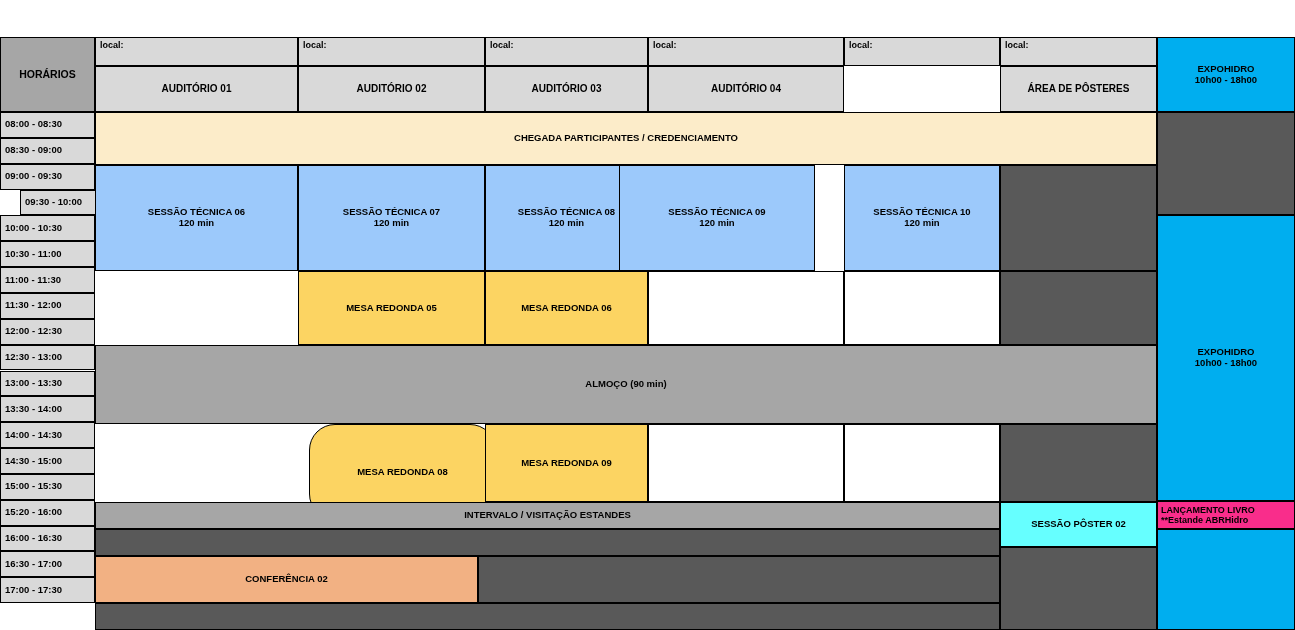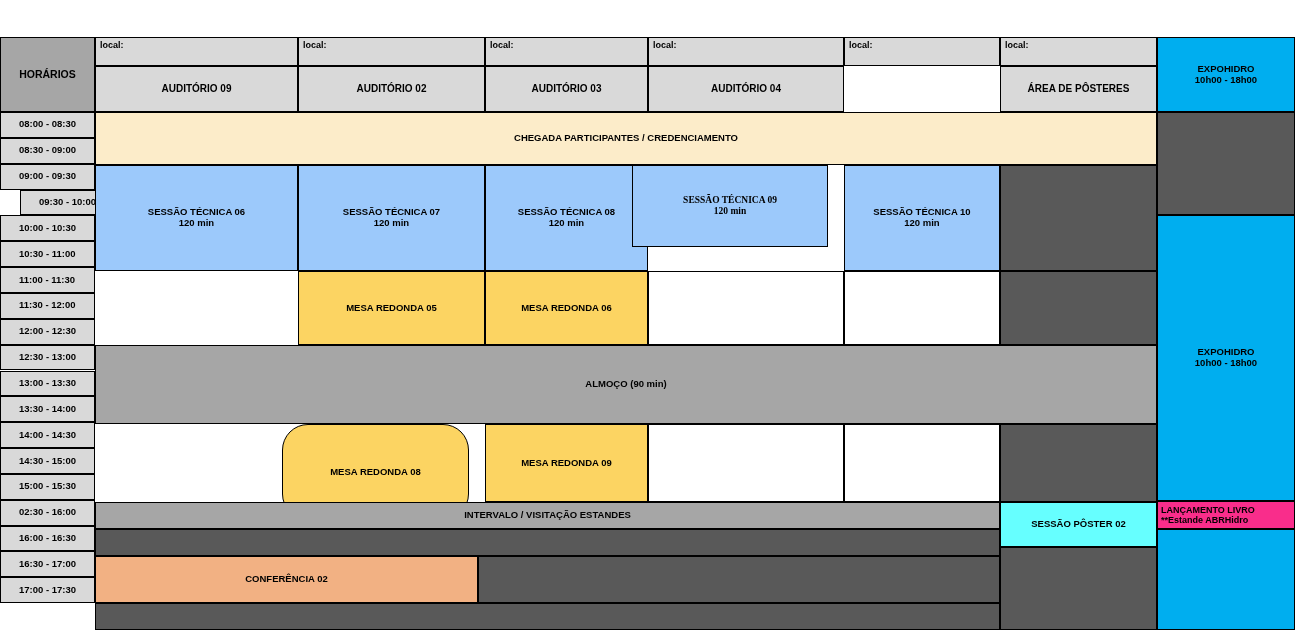--- a/index.html
+++ b/index.html
@@ -19,21 +19,21 @@
             font-size:10.5px;font-weight:bold;color:#000;}
   .localcell{height:29px;background:#D9D9D9;font-size:9px;font-weight:bold;
              color:#000;justify-content:flex-start;align-items:flex-start;
              padding:2px 0 10px 4px;}
   .venuecell{height:46px;background:#D9D9D9;font-size:10px;font-weight:bold;color:#000;}
   .expohead{left:1157px;top:37px;width:138px;height:75px;background:#00AEEF;
             font-size:9.5px;font-weight:bold;color:#000;flex-direction:column;}
 
   
   .timecell{left:0;width:95px;background:#D9D9D9;font-size:9.5px;font-weight:bold;
-            color:#000;justify-content:flex-start;padding-left:18px;text-align:right;}
+            color:#000;justify-content:flex-start;padding-left:4px;text-align:right;}
 
   
   .ev{font-size:9.5px;font-weight:bold;color:#000;flex-direction:column;}
   .ev .l2{font-weight:bold;}
   .c-cream{background:#FCECC9;}
   .c-blue{background:#9CC9FB;}
   .c-yellow{background:#FCD462;}
   .c-gray{background:#A6A6A6;}
   .c-dark{background:#595959;border-color:#000;}
   .c-white{background:#FFFFFF;}
@@ -54,21 +54,21 @@
 
   <div class="cell horarios">HORÁRIOS</div>
 
   <div class="cell localcell" style="left:95px;top:37px;width:203px;">local:</div>
   <div class="cell localcell" style="left:298px;top:37px;width:187px;">local:</div>
   <div class="cell localcell" style="left:485px;top:37px;width:163px;">local:</div>
   <div class="cell localcell" style="left:648px;top:37px;width:196px;">local:</div>
   <div class="cell localcell" style="left:844px;top:37px;width:156px;">local:</div>
   <div class="cell localcell" style="left:1000px;top:37px;width:157px;">local:</div>
 
-  <div class="cell venuecell" style="left:95px;top:66px;width:203px;">AUDITÓRIO 09</div>
+  <div class="cell venuecell" style="left:95px;top:66px;width:203px;">AUDITÓRIO 01</div>
   <div class="cell venuecell" style="left:298px;top:66px;width:187px;">AUDITÓRIO 02</div>
   <div class="cell venuecell" style="left:485px;top:66px;width:163px;">AUDITÓRIO 03</div>
   <div class="cell venuecell" style="left:648px;top:66px;width:196px;">AUDITÓRIO 04</div>
   <div class="cell venuecell" style="left:1000px;top:66px;width:157px;">ÁREA DE PÔSTERES</div>
 
   <div class="cell expohead">
     <span>EXPOHIDRO</span>
     <span>10h00 - 18h00</span>
   </div>
 
@@ -81,42 +81,42 @@
       <div class="cell timecell" style="top: 241.25px; height: 25.85px;">10:30 - 11:00</div>
       <div class="cell timecell" style="top: 267.1px; height: 25.85px;">11:00 - 11:30</div>
       <div class="cell timecell" style="top: 292.95px; height: 25.85px;">11:30 - 12:00</div>
       <div class="cell timecell" style="top: 318.8px; height: 25.85px;">12:00 - 12:30</div>
       <div class="cell timecell" style="top: 344.65px; height: 25.85px;">12:30 - 13:00</div>
       <div class="cell timecell" style="top: 370.5px; height: 25.85px;">13:00 - 13:30</div>
       <div class="cell timecell" style="top: 396.35px; height: 25.85px;">13:30 - 14:00</div>
       <div class="cell timecell" style="top: 422.2px; height: 25.85px;">14:00 - 14:30</div>
       <div class="cell timecell" style="top: 448.05px; height: 25.85px;">14:30 - 15:00</div>
       <div class="cell timecell" style="top: 473.9px; height: 25.85px;">15:00 - 15:30</div>
-      <div class="cell timecell" style="top: 499.75px; height: 25.85px;">02:30 - 16:00</div>
+      <div class="cell timecell" style="top: 499.75px; height: 25.85px;">15:20 - 16:00</div>
       <div class="cell timecell" style="top: 525.6px; height: 25.85px;">16:00 - 16:30</div>
       <div class="cell timecell" style="top: 551.45px; height: 25.85px;">16:30 - 17:00</div>
       <div class="cell timecell" style="top: 577.3px; height: 25.85px;">17:00 - 17:30</div>
     </div>
 
   <div class="cell ev c-cream" style="left:95px;top:112px;width:1062px;height:53px;">CHEGADA PARTICIPANTES / CREDENCIAMENTO</div>
   <div class="cell c-dark" style="left:1157px;top:112px;width:138px;height:103px;"></div>
 
   <div class="cell ev c-blue" style="left:95px;top:165px;width:203px;height:106px;">
     <span>SESSÃO TÉCNICA 06</span>
     <span class="l2">120 min</span>
   </div>
   <div class="cell ev c-blue" style="left:298px;top:165px;width:187px;height:106px;">
     <span>SESSÃO TÉCNICA 07</span>
     <span class="l2">120 min</span>
   </div>
   <div class="cell ev c-blue" style="left:485px;top:165px;width:163px;height:106px;">
     <span>SESSÃO TÉCNICA 08</span>
     <span class="l2">120 min</span>
   </div>
-  <div class="cell ev c-blue" style="left:632px;top:165px;width:196px;height:82px;font-family:Liberation Serif, serif;">
+  <div class="cell ev c-blue" style="left:619px;top:165px;width:196px;height:106px;">
     <span>SESSÃO TÉCNICA 09</span>
     <span class="l2">120 min</span>
   </div>
   <div class="cell ev c-blue" style="left:844px;top:165px;width:156px;height:106px;">
     <span>SESSÃO TÉCNICA 10</span>
     <span class="l2">120 min</span>
   </div>
   <div class="cell c-dark" style="left:1000px;top:165px;width:157px;height:106px;"></div>
 
   <div class="cell expo-lbl c-expo" style="left:1157px;top:215px;width:138px;height:286px;">
@@ -125,21 +125,21 @@
   </div>
 
   <div class="cell ev c-yellow" style="left:298px;top:271px;width:187px;height:74px;">MESA REDONDA 05</div>
   <div class="cell ev c-yellow" style="left:485px;top:271px;width:163px;height:74px;">MESA REDONDA 06</div>
   <div class="cell c-white" style="left:648px;top:271px;width:196px;height:74px;"></div>
   <div class="cell c-white" style="left:844px;top:271px;width:156px;height:74px;"></div>
   <div class="cell c-dark" style="left:1000px;top:271px;width:157px;height:74px;"></div>
 
   <div class="cell ev c-gray" style="left:95px;top:345px;width:1062px;height:79px;">ALMOÇO (90 min)</div>
 
-  <div class="cell ev c-yellow" style="left:282px;top:424px;width:187px;height:96px;border-radius:26px;">MESA REDONDA 08</div>
+  <div class="cell ev c-yellow" style="left:309px;top:424px;width:187px;height:96px;border-radius:26px;">MESA REDONDA 08</div>
   <div class="cell ev c-yellow" style="left:485px;top:424px;width:163px;height:78px;">MESA REDONDA 09</div>
   <div class="cell c-white" style="left:648px;top:424px;width:196px;height:78px;"></div>
   <div class="cell c-white" style="left:844px;top:424px;width:156px;height:78px;"></div>
   <div class="cell c-dark" style="left:1000px;top:424px;width:157px;height:78px;"></div>
 
   <div class="cell ev c-gray" style="left:95px;top:502px;width:905px;height:27px;">INTERVALO / VISITAÇÃO ESTANDES</div>
 
   <div class="cell ev c-cyan" style="left:1000px;top:502px;width:157px;height:45px;">SESSÃO PÔSTER 02</div>
 
   <div class="cell launch c-magenta" style="left:1157px;top:501px;width:138px;height:28px;">

